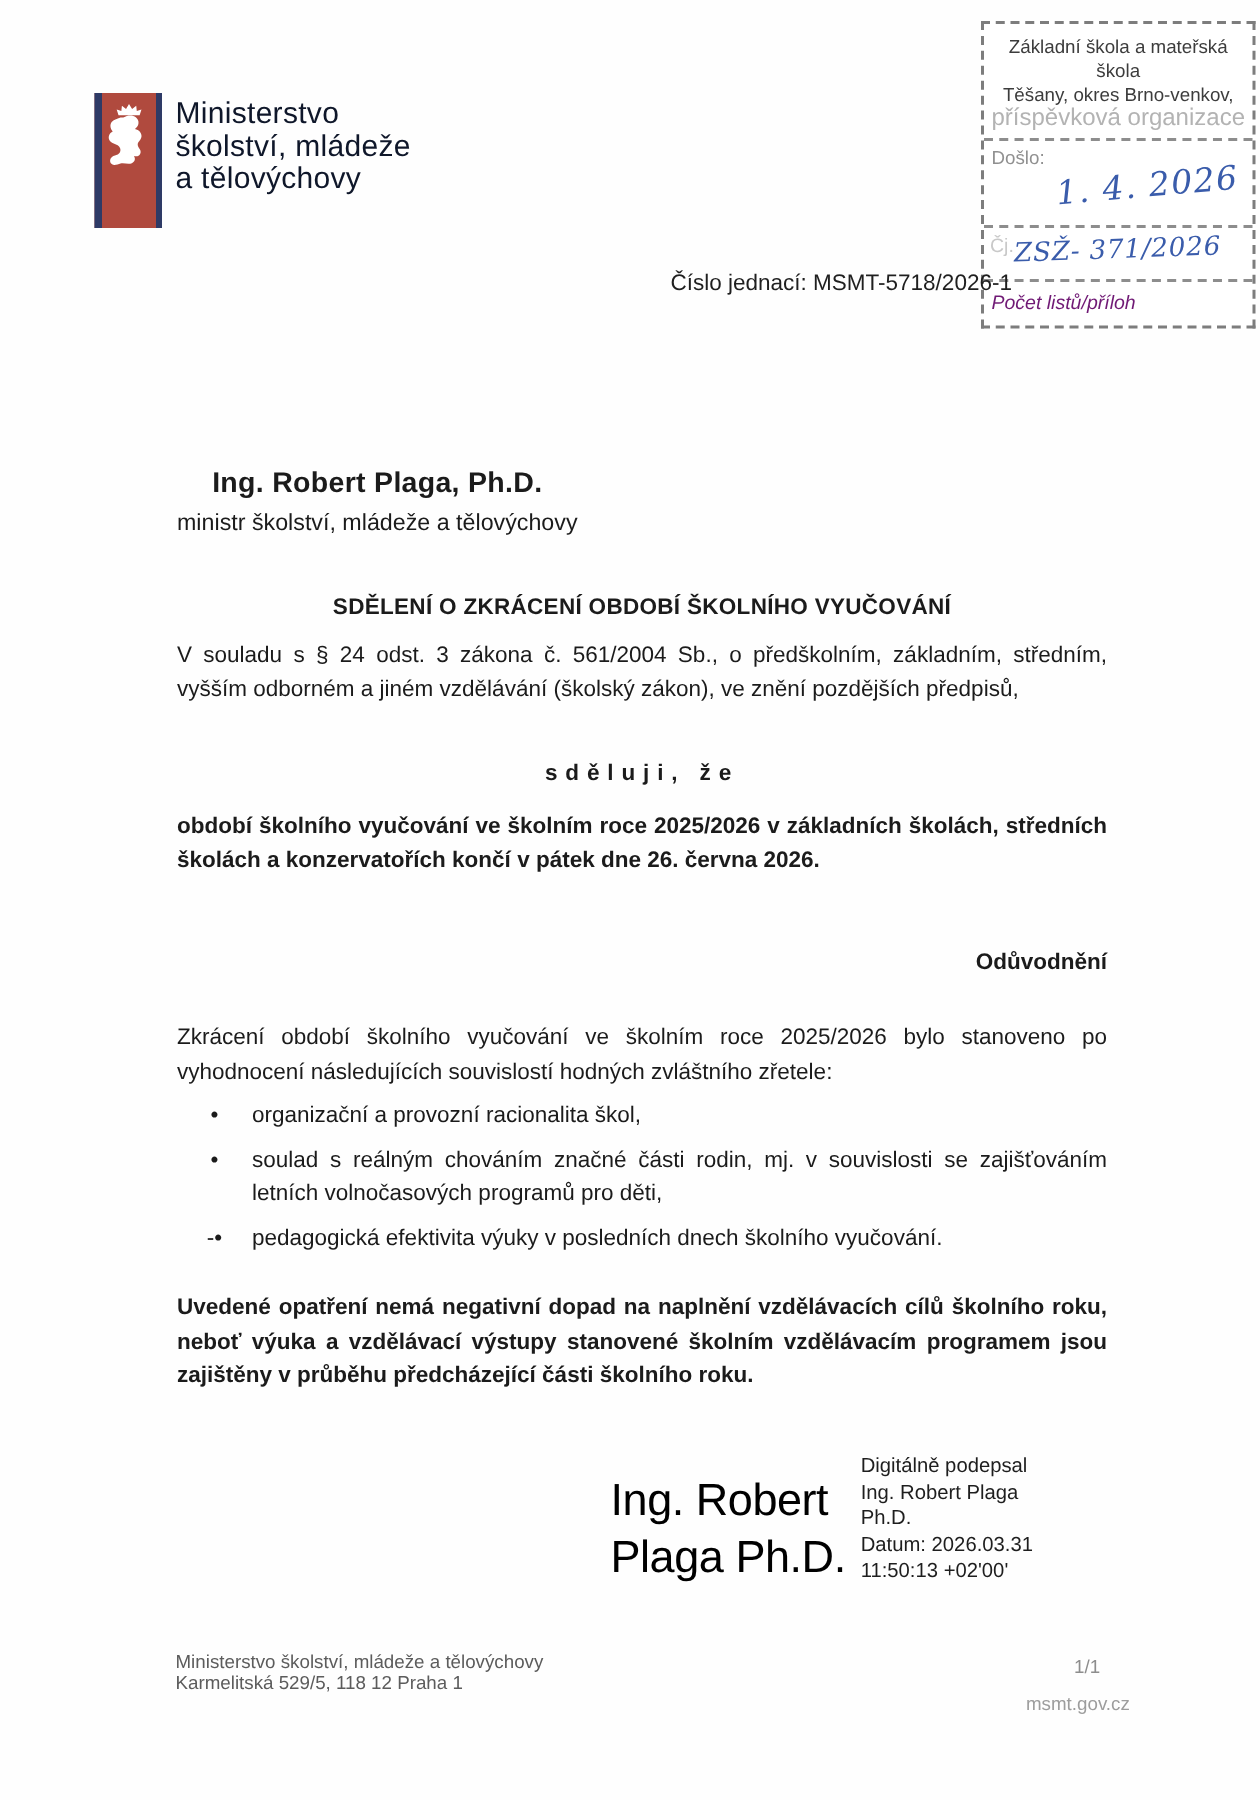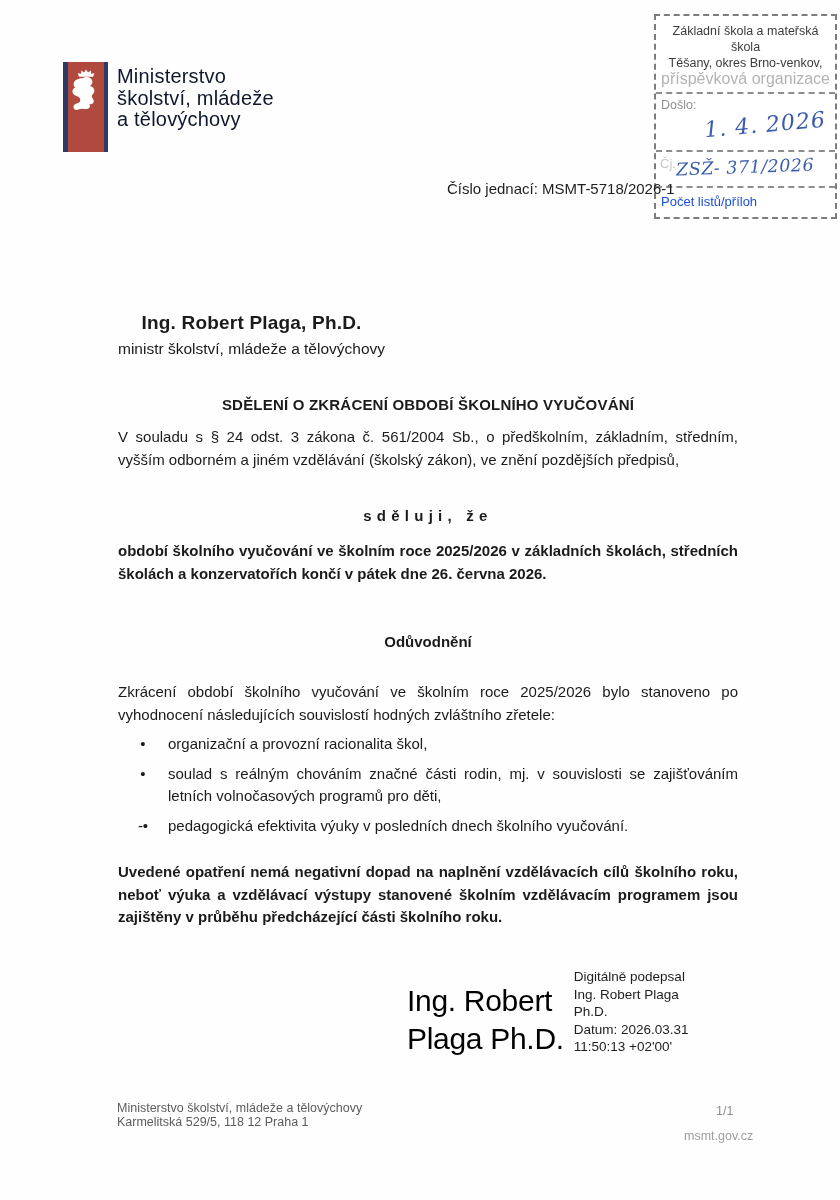--- a/index.html
+++ b/index.html
@@ -45,38 +45,38 @@
   .hand-date {
     position:absolute; left:48px; top:18px;
     font-size:22px; transform:rotate(-5deg); letter-spacing:1px;
   }
   .stamp-cj { height:36px; }
   .cj-label { position:absolute; left:4px; top:4px; font-size:13px; color:#c9c9c9; }
   .hand-ref {
     position:absolute; left:20px; top:5px;
     font-size:17.5px; transform:rotate(-2deg); letter-spacing:.5px;
   }
-  .stamp-pages { padding:6px 5px 8px; font-size:13px; color:#1d4ed8; }
+  .stamp-pages { padding:6px 5px 8px; font-size:13px; color:#701a75;font-style:italic; }
 
   
   .meta-block { position:absolute; left:447px; top:179px; font-size:15px; line-height:20.5px; color:#1f1f1f; }
   .sender-block { position:absolute; left:118px; top:312px;text-align:center; }
   .sender-name { font-size:19px; font-weight:bold; letter-spacing:.2px; }
   .sender-role { font-size:15.5px; margin-top:6px; }
 
   
   .doc-title {
     position:absolute; left:118px; top:396px; width:620px;
     text-align:center; font-weight:bold; font-size:15px; letter-spacing:.2px;
   }
   .para { position:absolute; left:118px; width:620px; font-size:15px; line-height:22.5px; text-align:justify; }
   .p-intro { top:426px; }
   .p-declare { top:505px; text-align:center; font-weight:bold; letter-spacing:.35em; }
   .p-statement { top:540px; font-weight:bold; }
-  .p-just-head { top:631px; text-align:center; font-weight:bold; }
+  .p-just-head { top:631px; text-align:right; font-weight:bold; }
   .p-just-intro { top:681px; }
   .p-closing { top:861px;font-weight:bold; }
 
   .bullet-list { position:absolute; left:118px; top:733px; width:620px; list-style:none; }
   .bullet-item { display:flex; margin-bottom:7px; font-size:15px; line-height:22.5px; }
   .bullet-marker { width:50px; flex:0 0 50px; text-align:center; }
   .bullet-text { flex:1; text-align:justify; }
 
   
   .signature { position:absolute; left:407px; top:962px; display:flex; }

